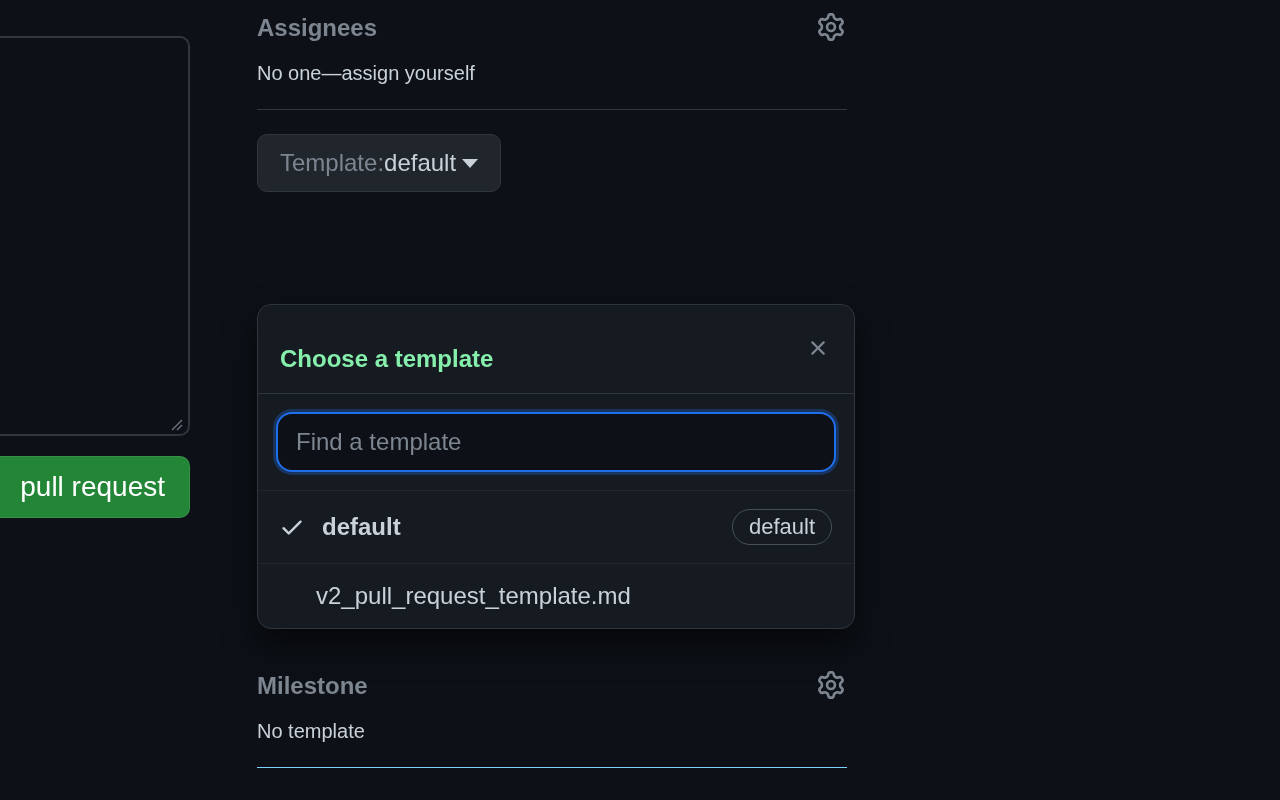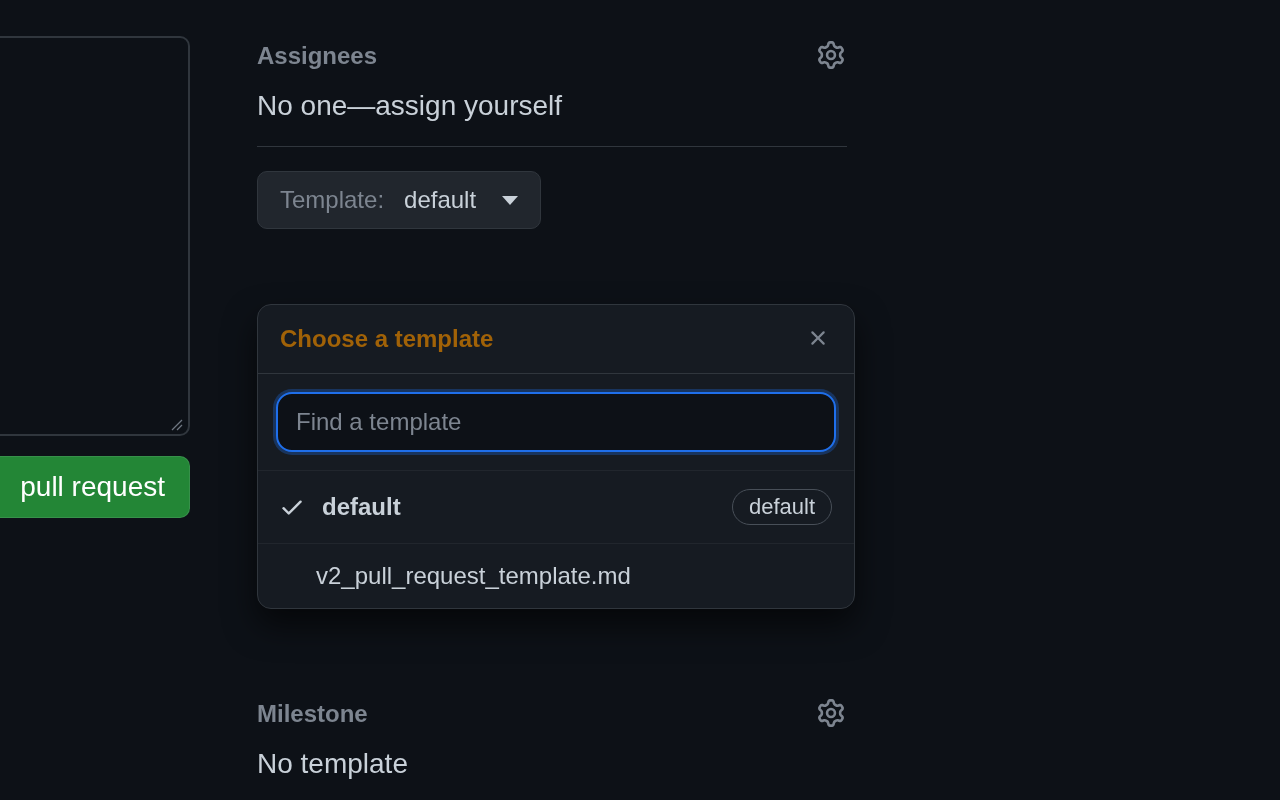--- a/index.html
+++ b/index.html
@@ -65,21 +65,20 @@
       margin-bottom: 24px;
     }
     .section.with-border {
       border-bottom: 1px solid #30363d;
     }
     .section-header {
       display: flex;
       align-items: center;
       justify-content: space-between;
       margin-bottom: 18px;
-      margin-top: 28px;
     }
     .section-title {
       font-size: 24px;
       font-weight: 600;
       color: #7d8590;
     }
     .gear-btn {
       background: none;
       border: none;
       cursor: pointer;
@@ -88,37 +87,37 @@
       height: 32px;
       display: flex;
       align-items: center;
       justify-content: center;
     }
     .gear-btn svg {
       width: 28px;
       height: 28px;
     }
     .section-body {
-      font-size: 28px;
+      font-size: 20px;
       color: #c9d1d9;
     }
     .assign-self {
       color: #c9d1d9;
     }
     .template-btn {
       display: inline-flex;
       align-items: center;
       background: #21262d;
       border: 1.5px solid #30363d;
       border-radius: 10px;
       padding: 14px 22px;
       font-size: 24px;
       color: #7d8590;
       cursor: pointer;
-      gap: 20px;
+      gap: 0;
     }
     .template-btn .value {
       color: #c9d1d9;
       font-weight: 500;
     }
     .caret-down {
       margin-left: 6px;
       width: 0;
       height: 0;
       border-left: 8px solid transparent;
@@ -139,21 +138,22 @@
     .popover-header {
       display: flex;
       align-items: center;
       justify-content: space-between;
       padding: 20px 22px;
       border-bottom: 1px solid #30363d;
     }
     .popover-title {
       font-size: 24px;
       font-weight: 600;
-      color: #a16207;
+      color: #86efac;
+      margin-top: 20px;
     }
     .close-btn {
       background: none;
       border: none;
       cursor: pointer;
       color: #7d8590;
       width: 28px;
       height: 28px;
       display: flex;
       align-items: center;

